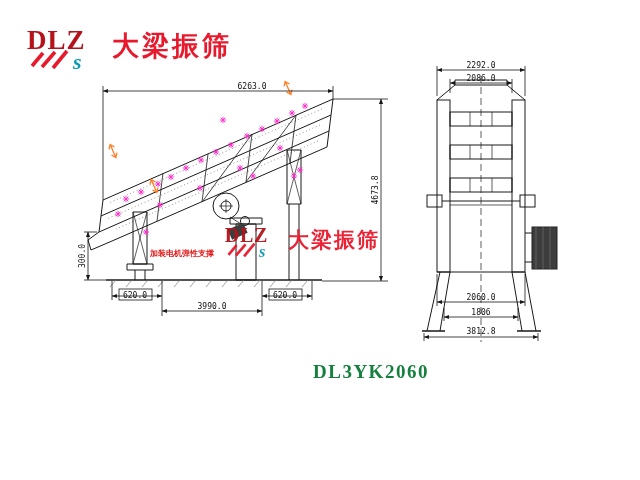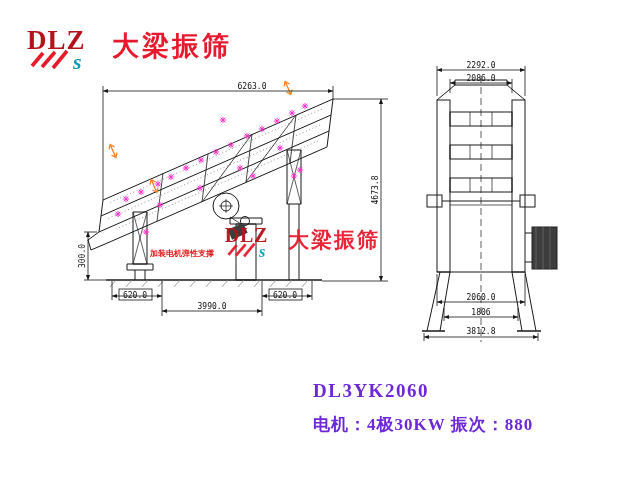--- a/index.html
+++ b/index.html
@@ -14,21 +14,21 @@
     font-family:"Liberation Serif",serif;font-weight:900;font-size:27px;color:#e8192c;
     letter-spacing:3px;line-height:1;
   }
   
   .watermark{position:absolute;left:224px;top:222px;display:flex;align-items:center;gap:6px;opacity:.95;}
   .wm-cn{
     font-family:"Liberation Serif",serif;font-weight:900;font-size:21px;color:#e8192c;
     letter-spacing:2px;line-height:1;
   }
   
-  .specs{position:absolute;left:313px;top:380px;color:#6d28d9;}
+  .specs{position:absolute;left:313px;top:361px;color:#15803d;}
   .specs .model{
     font-family:"Liberation Serif",serif;font-weight:700;font-size:19px;letter-spacing:1.5px;margin:0 0 11px 0;
   }
   .specs .line{
     font-family:"Liberation Serif",serif;font-weight:700;font-size:17px;letter-spacing:1px;margin:0 0 12px 0;
   }
   svg text.dim{
     font-family:"DejaVu Sans Mono",monospace;font-size:8px;fill:#101010;stroke:none;
   }
   svg text.note{
@@ -253,16 +253,15 @@
         <path d="M16 45 L29 30"></path>
         <path d="M27 46 L41 29"></path>
       </g>
       <text x="47" y="47" font-family="Liberation Serif, serif" font-size="22" font-style="italic" font-weight="bold" fill="#0a9bb5">s</text>
     </svg>
     <span class="wm-cn">大梁振筛</span>
   </div>
 
   <div class="specs">
     <p class="model">DL3YK2060</p>
-    <p class="line">电机：4极30KW 振次：880</p>
   </div>
 
 </div>
 
 </body></html>

